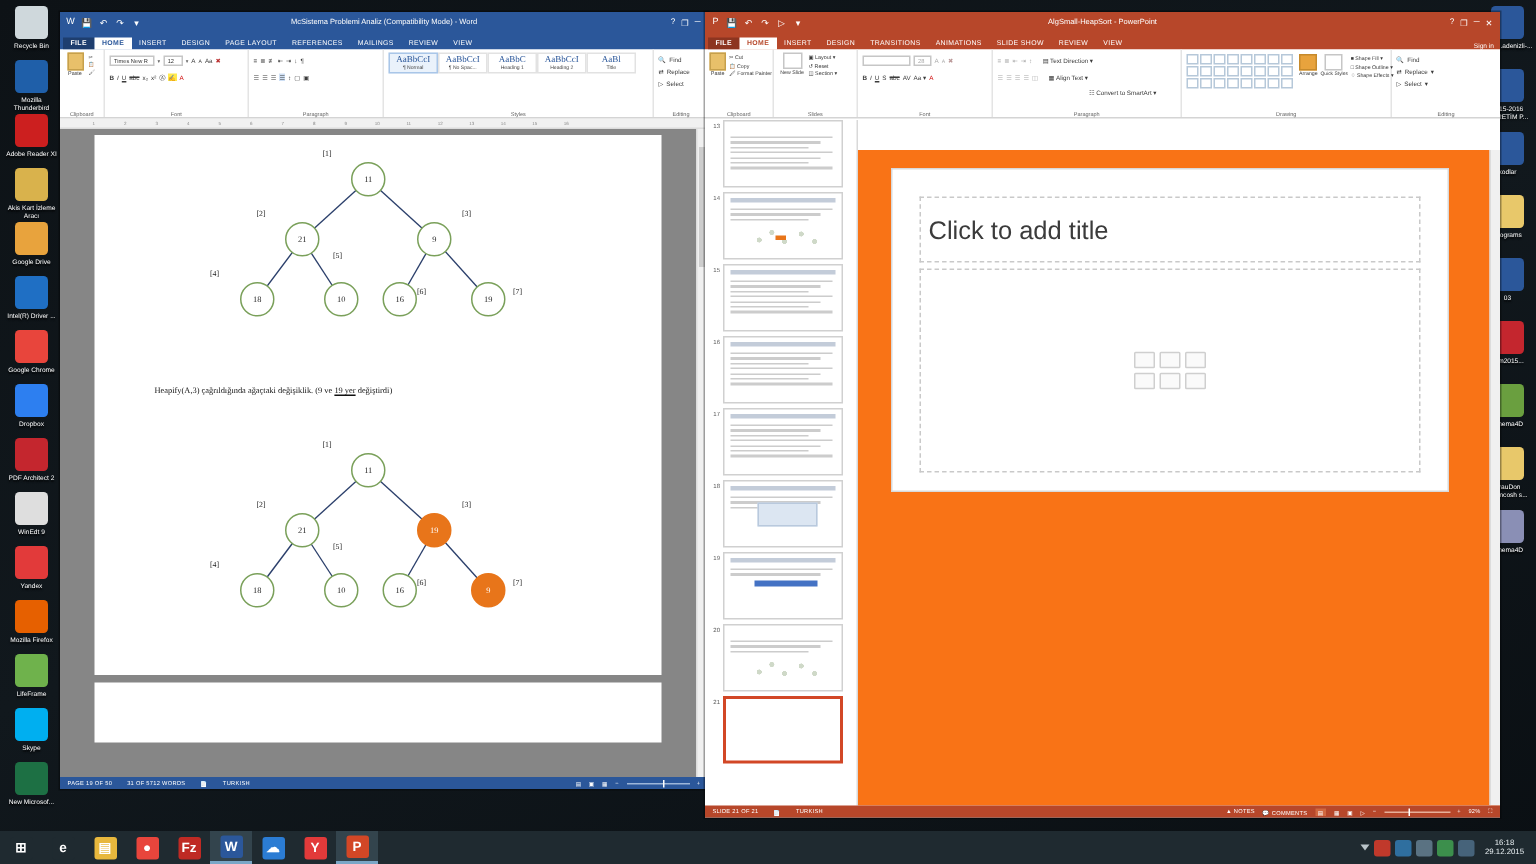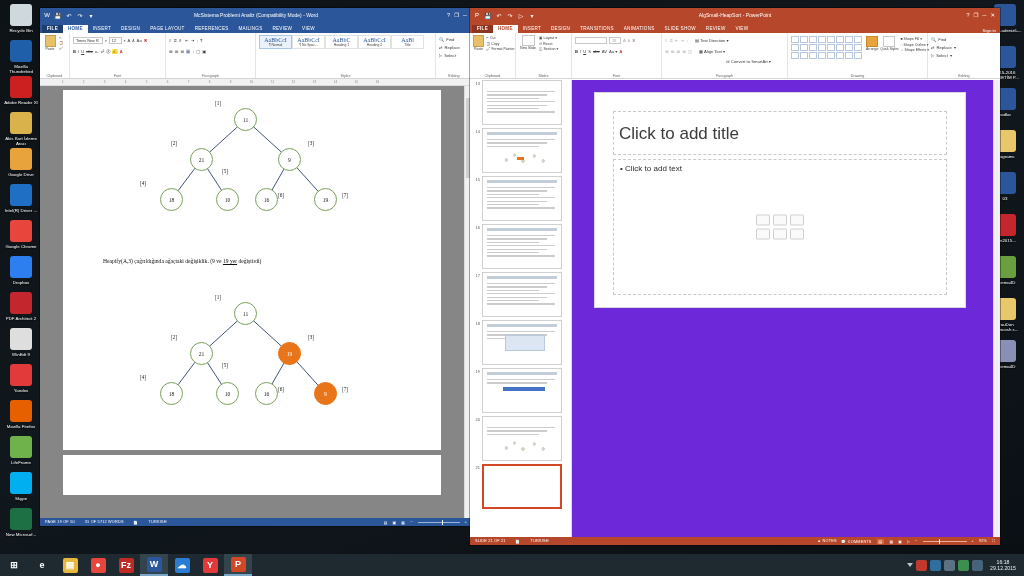--- a/index.html
+++ b/index.html
@@ -116,21 +116,21 @@
             position:relative; overflow:hidden; padding-left:4px; }
   .thumb-row { display:flex; align-items:flex-start; margin-bottom:3px; }
   .thumb-num { width:8px; font-size:4px; color:#5a5a5a; padding-top:1px; text-align:right;
                padding-right:2px; }
   .thumb-card { width:80px; height:45px; background:#fff; border:1px solid #d0d0d0;
                 position:relative; overflow:hidden; }
   .thumb-card.sel { border:2px solid #d24726; }
   .tt { position:absolute; left:4px; top:3px; right:4px; height:3px;
         background:#b9c3d2; opacity:.85; }
   .tl { position:absolute; left:4px; right:6px; height:1.2px; background:#ccc; }
-  #slidepane { flex:1; position:relative; background:#6d28d9; }
+  #slidepane { flex:1; position:relative; background:#f97316;margin-top:20px; }
   #slide { position:absolute; left:22px; top:12px; width:372px; height:216px;
            background:#fff; border:1px solid #d9d9d9; }
   .ph { position:absolute; border:1px dashed #c9c9c9; }
   #ph-title { left:18px; top:18px; right:18px; height:44px; }
   #ph-title span { font-size:17px; color:#3b3b3b; padding-left:5px; line-height:44px;
                    font-weight:300; }
   #ph-body { left:18px; top:66px; right:18px; bottom:12px; }
   #ph-body .bul { font-size:8px; color:#2b2b2b; padding:4px 0 0 6px; }
   #icons-grid { position:absolute; left:50%; top:50%; transform:translate(-50%,-50%);
                 display:grid; grid-template-columns:repeat(3,14px); gap:3px; }
@@ -755,23 +755,20 @@
             <div class="thumb-num">21</div>
             <div class="thumb-card sel"></div>
           </div>
         </div>
       <div id="slidepane">
         <div id="slide">
           <div class="ph" id="ph-title">
             <span>Click to add title</span>
           </div>
           <div class="ph" id="ph-body">
-            <div class="bul">
-              • <span>Click to add text</span>
-            </div>
             <div id="icons-grid">
                 <span class="igl"></span>
                 <span class="igl"></span>
                 <span class="igl"></span>
                 <span class="igl"></span>
                 <span class="igl"></span>
                 <span class="igl"></span>
               </div>
           </div>
         </div>

